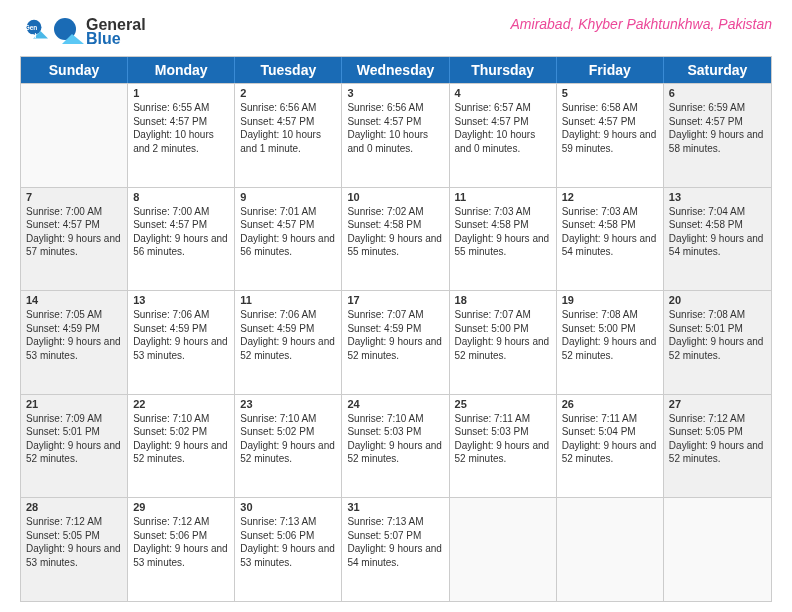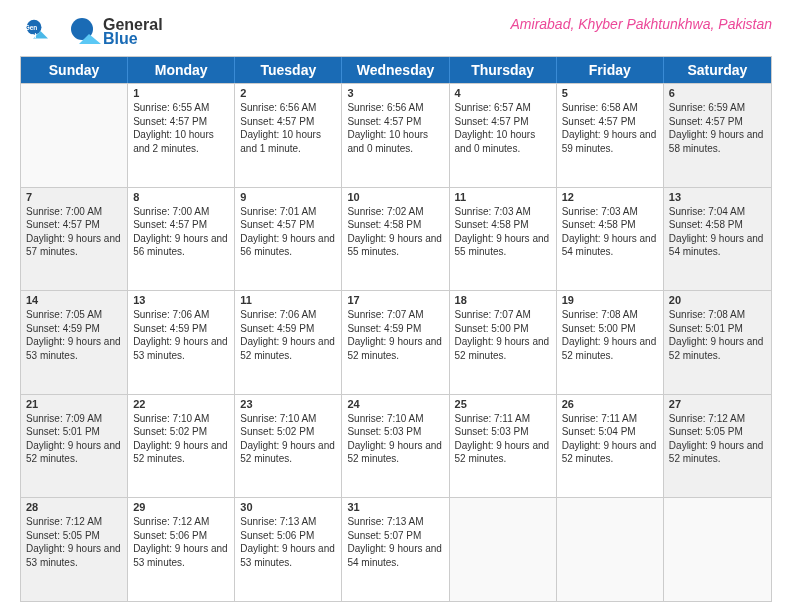--- a/index.html
+++ b/index.html
@@ -19,21 +19,21 @@
     }
     .header {
       display: flex;
       justify-content: space-between;
       align-items: flex-start;
       margin-bottom: 8px;
     }
     .logo {
       display: flex;
       align-items: center;
-      gap: 21px;
+      gap: 4px;
     }
     .logo-icon {
       width: 28px;
       height: 28px;
     }
     .title-block {
       text-align: right;
     }
     .month-title {
       font-size: 30px;

